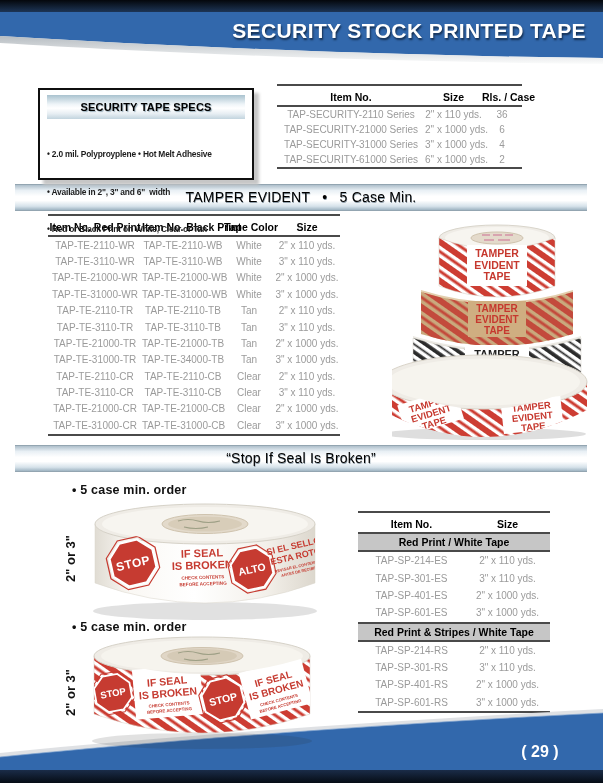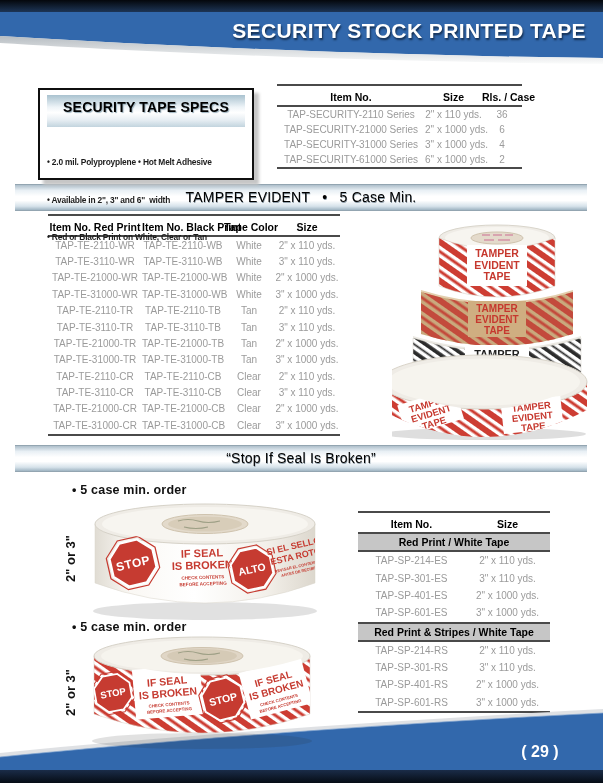--- a/index.html
+++ b/index.html
@@ -13,22 +13,22 @@
   .ftr-svg{top:693px;}
   .page-title{position:absolute;top:19px;right:17px;z-index:3;color:#fff;font-size:21px;
               font-weight:bold;letter-spacing:.4px;white-space:pre;
               text-shadow:1px 1.5px 2px rgba(5,15,30,.65);}
   .page-num{position:absolute;left:498px;top:743px;width:84px;z-index:3;text-align:center;
             color:#fff;font-size:16px;font-weight:bold;white-space:pre;}
 
   
   .specs-box{position:absolute;left:38px;top:88px;width:212px;height:88px;background:#fff;
              border:2px solid #0f0f0f;box-shadow:5px 5px 3px #c6c6c6;z-index:2;}
-  .specs-title-band{margin:5px 7px 2px;height:32px;line-height:24px;text-align:center;
-             font-size:14px;font-weight:bold;color:#000;letter-spacing:.2px;
+  .specs-title-band{margin:5px 7px 2px;height:24px;line-height:24px;text-align:center;
+             font-size:11px;font-weight:bold;color:#000;letter-spacing:.2px;
              text-shadow:1px 1px 1px #9ab0bc;
              background:linear-gradient(180deg,#a9c2cf 0%,#eef4f8 38%,#ffffff 55%,#e7eef3 78%,#c2d4de 100%);}
   .specs-bullets{padding:2px 3px 0 7px;font-size:8.4px;font-weight:bold;letter-spacing:-.2px;
              line-height:12.5px;color:#1c1c1c;white-space:pre;}
 
   
   .banner{position:absolute;left:15px;width:572px;height:25px;line-height:24px;text-align:center;
           font-size:14px;font-weight:normal;color:#000;white-space:pre;letter-spacing:.2px;
           text-shadow:.5px .5px .5px #8f9fab;
           border-top:1px solid #93a5b1;border-bottom:1px solid #93a5b1;
@@ -186,21 +186,21 @@
           <td>3" x 110 yds.</td>
         </tr>
         <tr>
           <td>TAP-TE-21000-TR</td>
           <td>TAP-TE-21000-TB</td>
           <td>Tan</td>
           <td>2" x 1000 yds.</td>
         </tr>
         <tr>
           <td>TAP-TE-31000-TR</td>
-          <td>TAP-TE-31000-TB</td>
+          <td>TAP-TE-34000-TB</td>
           <td>Tan</td>
           <td>3" x 1000 yds.</td>
         </tr>
         <tr>
           <td>TAP-TE-2110-CR</td>
           <td>TAP-TE-2110-CB</td>
           <td>Clear</td>
           <td>2" x 110 yds.</td>
         </tr>
         <tr>

